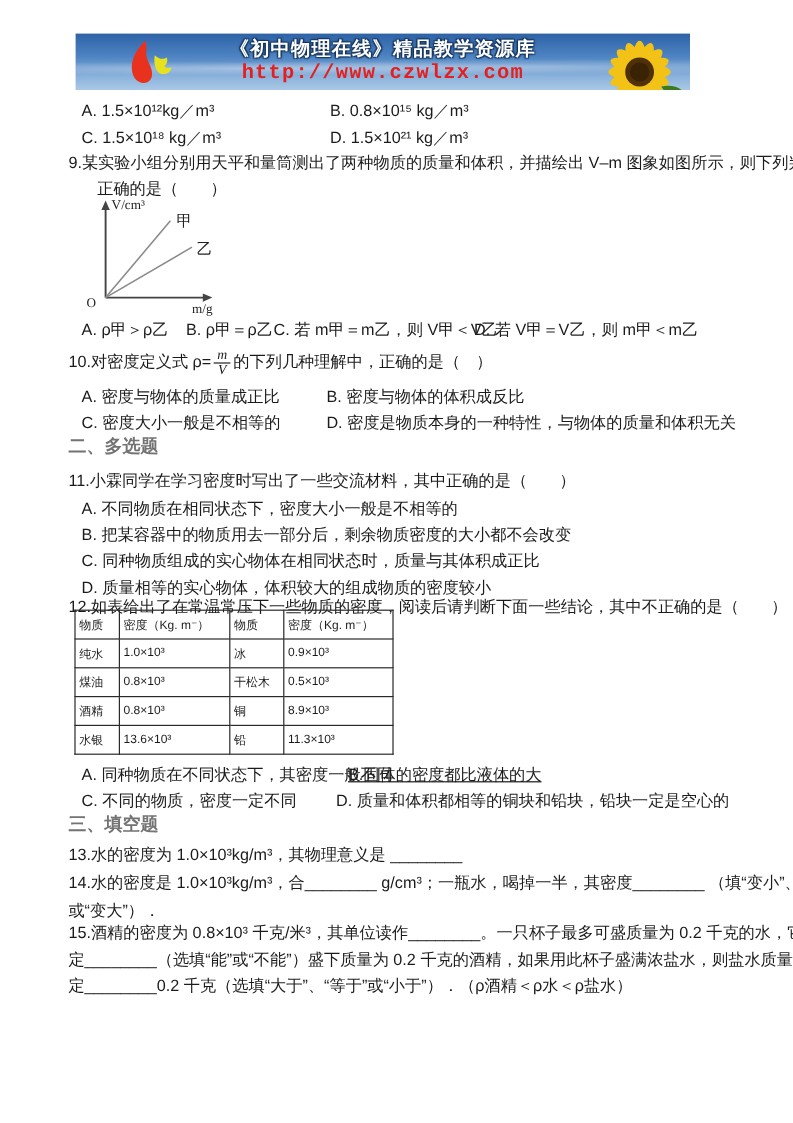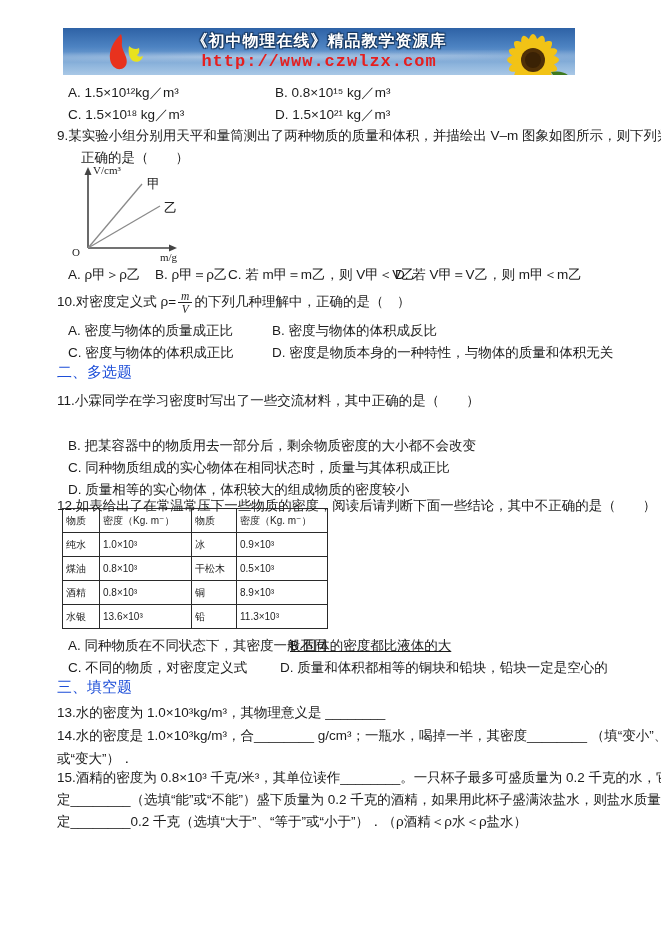--- a/index.html
+++ b/index.html
@@ -2,21 +2,21 @@
 <html><head>
 <meta charset="utf-8">
 <style>
   html,body { margin:0; padding:0; background:#ffffff; }
   .page {
     position:relative; width:661px; height:936px; background:#ffffff;
     font-family:"Liberation Sans","DejaVu Sans",sans-serif;
     color:#1b1b1b; font-size:13.5px; overflow:hidden;
   }
   .abs { position:absolute; white-space:nowrap; }
-  .sec { font-weight:normal; font-size:15px; color:#1d4ed8; }
+  .sec { font-weight:bold; font-size:15px; color:#737373; }
 
   
   .banner {
     position:absolute; left:63px; top:28px; width:512px; height:47px;
     background:linear-gradient(180deg,#2e62a6 0%,#4d83c2 40%,#8db4dc 78%,#a9c8e6 100%);
     overflow:hidden;
   }
   .banner::after {
     content:""; position:absolute; left:0; top:22px; width:100%; height:14px;
     background:radial-gradient(ellipse at 30% 50%, rgba(255,255,255,.35), rgba(255,255,255,0) 60%),
@@ -124,26 +124,27 @@
   <div class="abs" style="left:68px;  top:266px;">A. ρ甲＞ρ乙</div>
   <div class="abs" style="left:155px; top:266px;">B. ρ甲＝ρ乙</div>
   <div class="abs" style="left:228px; top:266px;">C. 若 m甲＝m乙，则 V甲＜V乙</div>
   <div class="abs" style="left:395px; top:266px;">D. 若 V甲＝V乙，则 m甲＜m乙</div>
 
   <div class="abs" style="left:57px; top:290px;">
     <span>10.对密度定义式 ρ=</span><span class="frac"><span class="num">m</span><span class="den">V</span></span><span>的下列几种理解中，正确的是（　）</span>
   </div>
   <div class="abs" style="left:68px;  top:322px;">A. 密度与物体的质量成正比</div>
   <div class="abs" style="left:272px; top:322px;">B. 密度与物体的体积成反比</div>
-  <div class="abs" style="left:68px;  top:344px;">C. 密度与物体的体积成正比</div>
+  <div class="abs" style="left:68px;  top:344px;">C. 密度大小一般是不相等的</div>
   <div class="abs" style="left:272px; top:344px;">D. 密度是物质本身的一种特性，与物体的质量和体积无关</div>
 
   <div class="abs sec" style="left:57px; top:363px;">二、多选题</div>
 
   <div class="abs" style="left:57px; top:392px;">11.小霖同学在学习密度时写出了一些交流材料，其中正确的是（　　）</div>
+  <div class="abs" style="left:68px; top:415px;">A. 不同物质在相同状态下，密度大小一般是不相等的</div>
   <div class="abs" style="left:68px; top:437px;">B. 把某容器中的物质用去一部分后，剩余物质密度的大小都不会改变</div>
   <div class="abs" style="left:68px; top:481px;">D. 质量相等的实心物体，体积较大的组成物质的密度较小</div>
   <div class="abs" style="left:68px; top:459px;">C. 同种物质组成的实心物体在相同状态时，质量与其体积成正比</div>
 
   <div class="abs" style="left:57px; top:497px;">12.如表给出了在常温常压下一些物质的密度，阅读后请判断下面一些结论，其中不正确的是（　　）</div>
 
   <table class="dens">
     <tbody>
         <tr>
       <th class="c1">物质</th>
@@ -173,21 +174,21 @@
       <td>水银</td>
       <td>13.6×10³</td>
       <td>铅</td>
       <td>11.3×10³</td>
     </tr>
   </tbody>
     </table>
 
   <div class="abs" style="left:68px;  top:637px;">A. 同种物质在不同状态下，其密度一般不同</div>
   <div class="abs" style="left:290px; top:637px;text-decoration:underline;">B.固体的密度都比液体的大</div>
-  <div class="abs" style="left:68px;  top:659px;">C. 不同的物质，对密度定义式</div>
+  <div class="abs" style="left:68px;  top:659px;">C. 不同的物质，密度一定不同</div>
   <div class="abs" style="left:280px; top:659px;">D. 质量和体积都相等的铜块和铅块，铅块一定是空心的</div>
 
   <div class="abs sec" style="left:57px; top:678px;">三、填空题</div>
 
   <div class="abs" style="left:57px; top:704px;">13.水的密度为 1.0×10³kg/m³，其物理意义是 ________</div>
 
   <div class="abs" style="left:57px; top:727px;">14.水的密度是 1.0×10³kg/m³，合________ g/cm³；一瓶水，喝掉一半，其密度________ （填“变小”、“不变”</div>
   <div class="abs" style="left:57px; top:750px;">或“变大”）．</div>
 
   <div class="abs" style="left:57px; top:769px;">15.酒精的密度为 0.8×10³ 千克/米³，其单位读作________。一只杯子最多可盛质量为 0.2 千克的水，它一</div>

